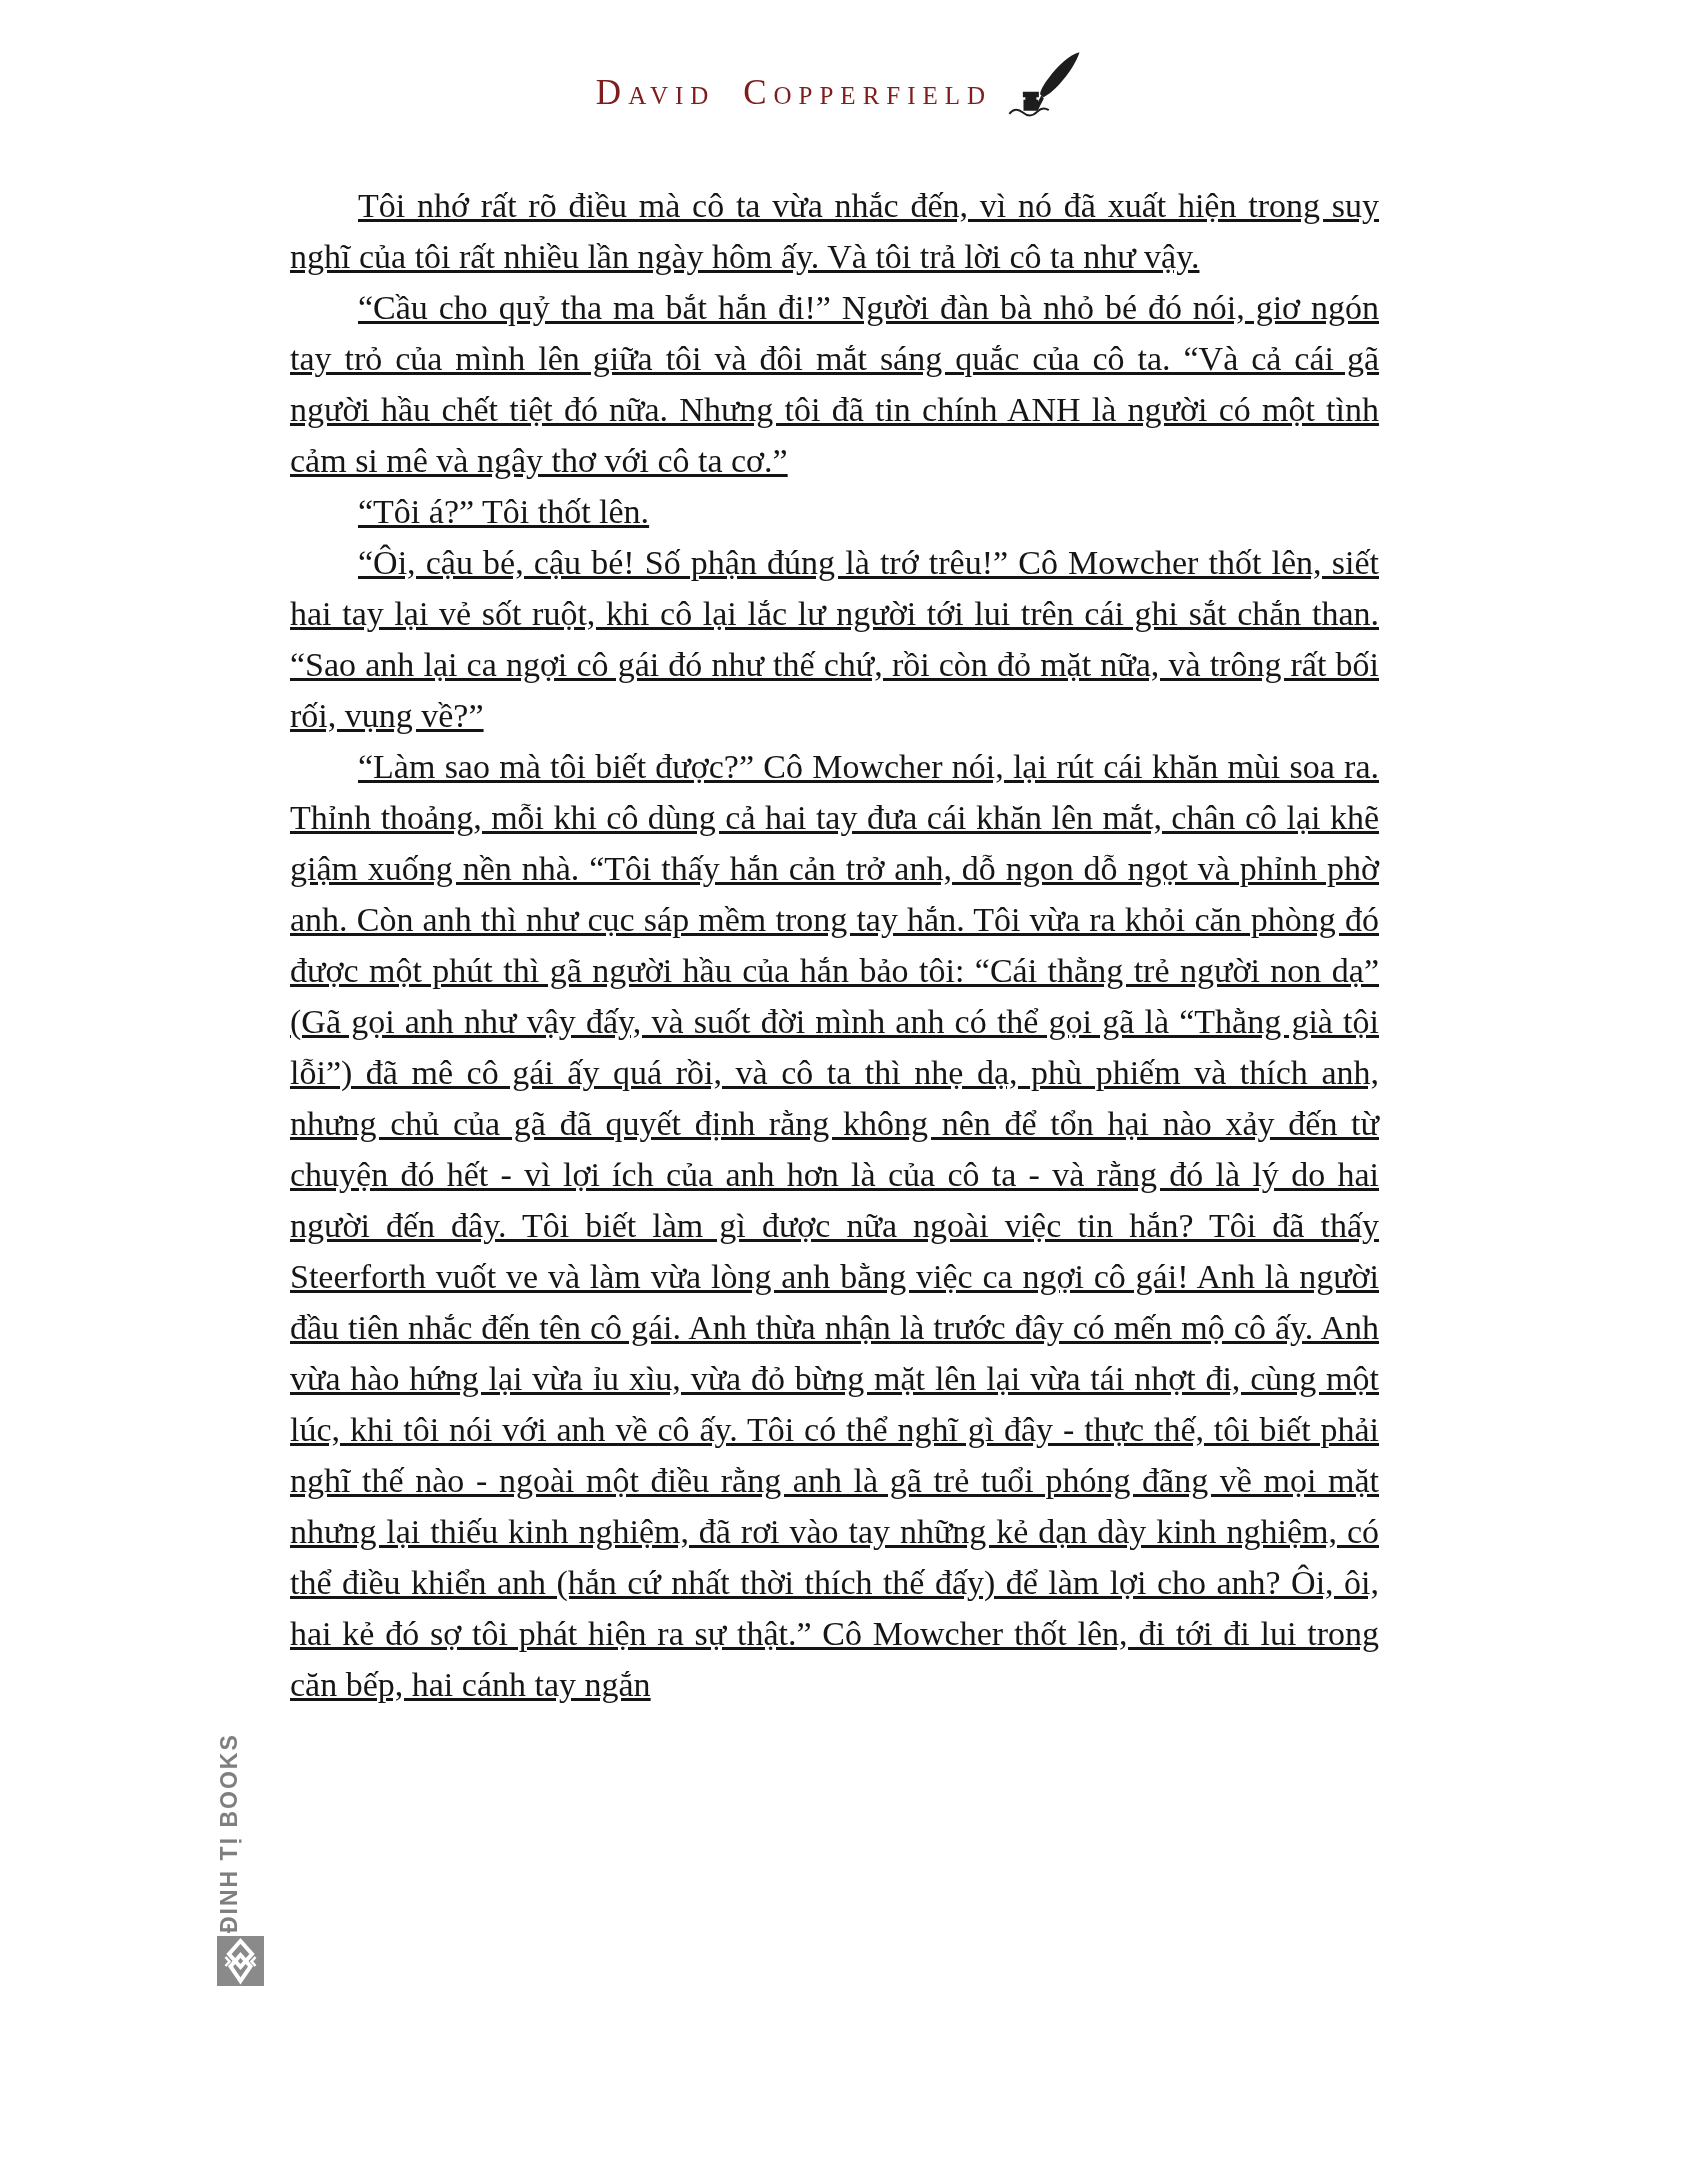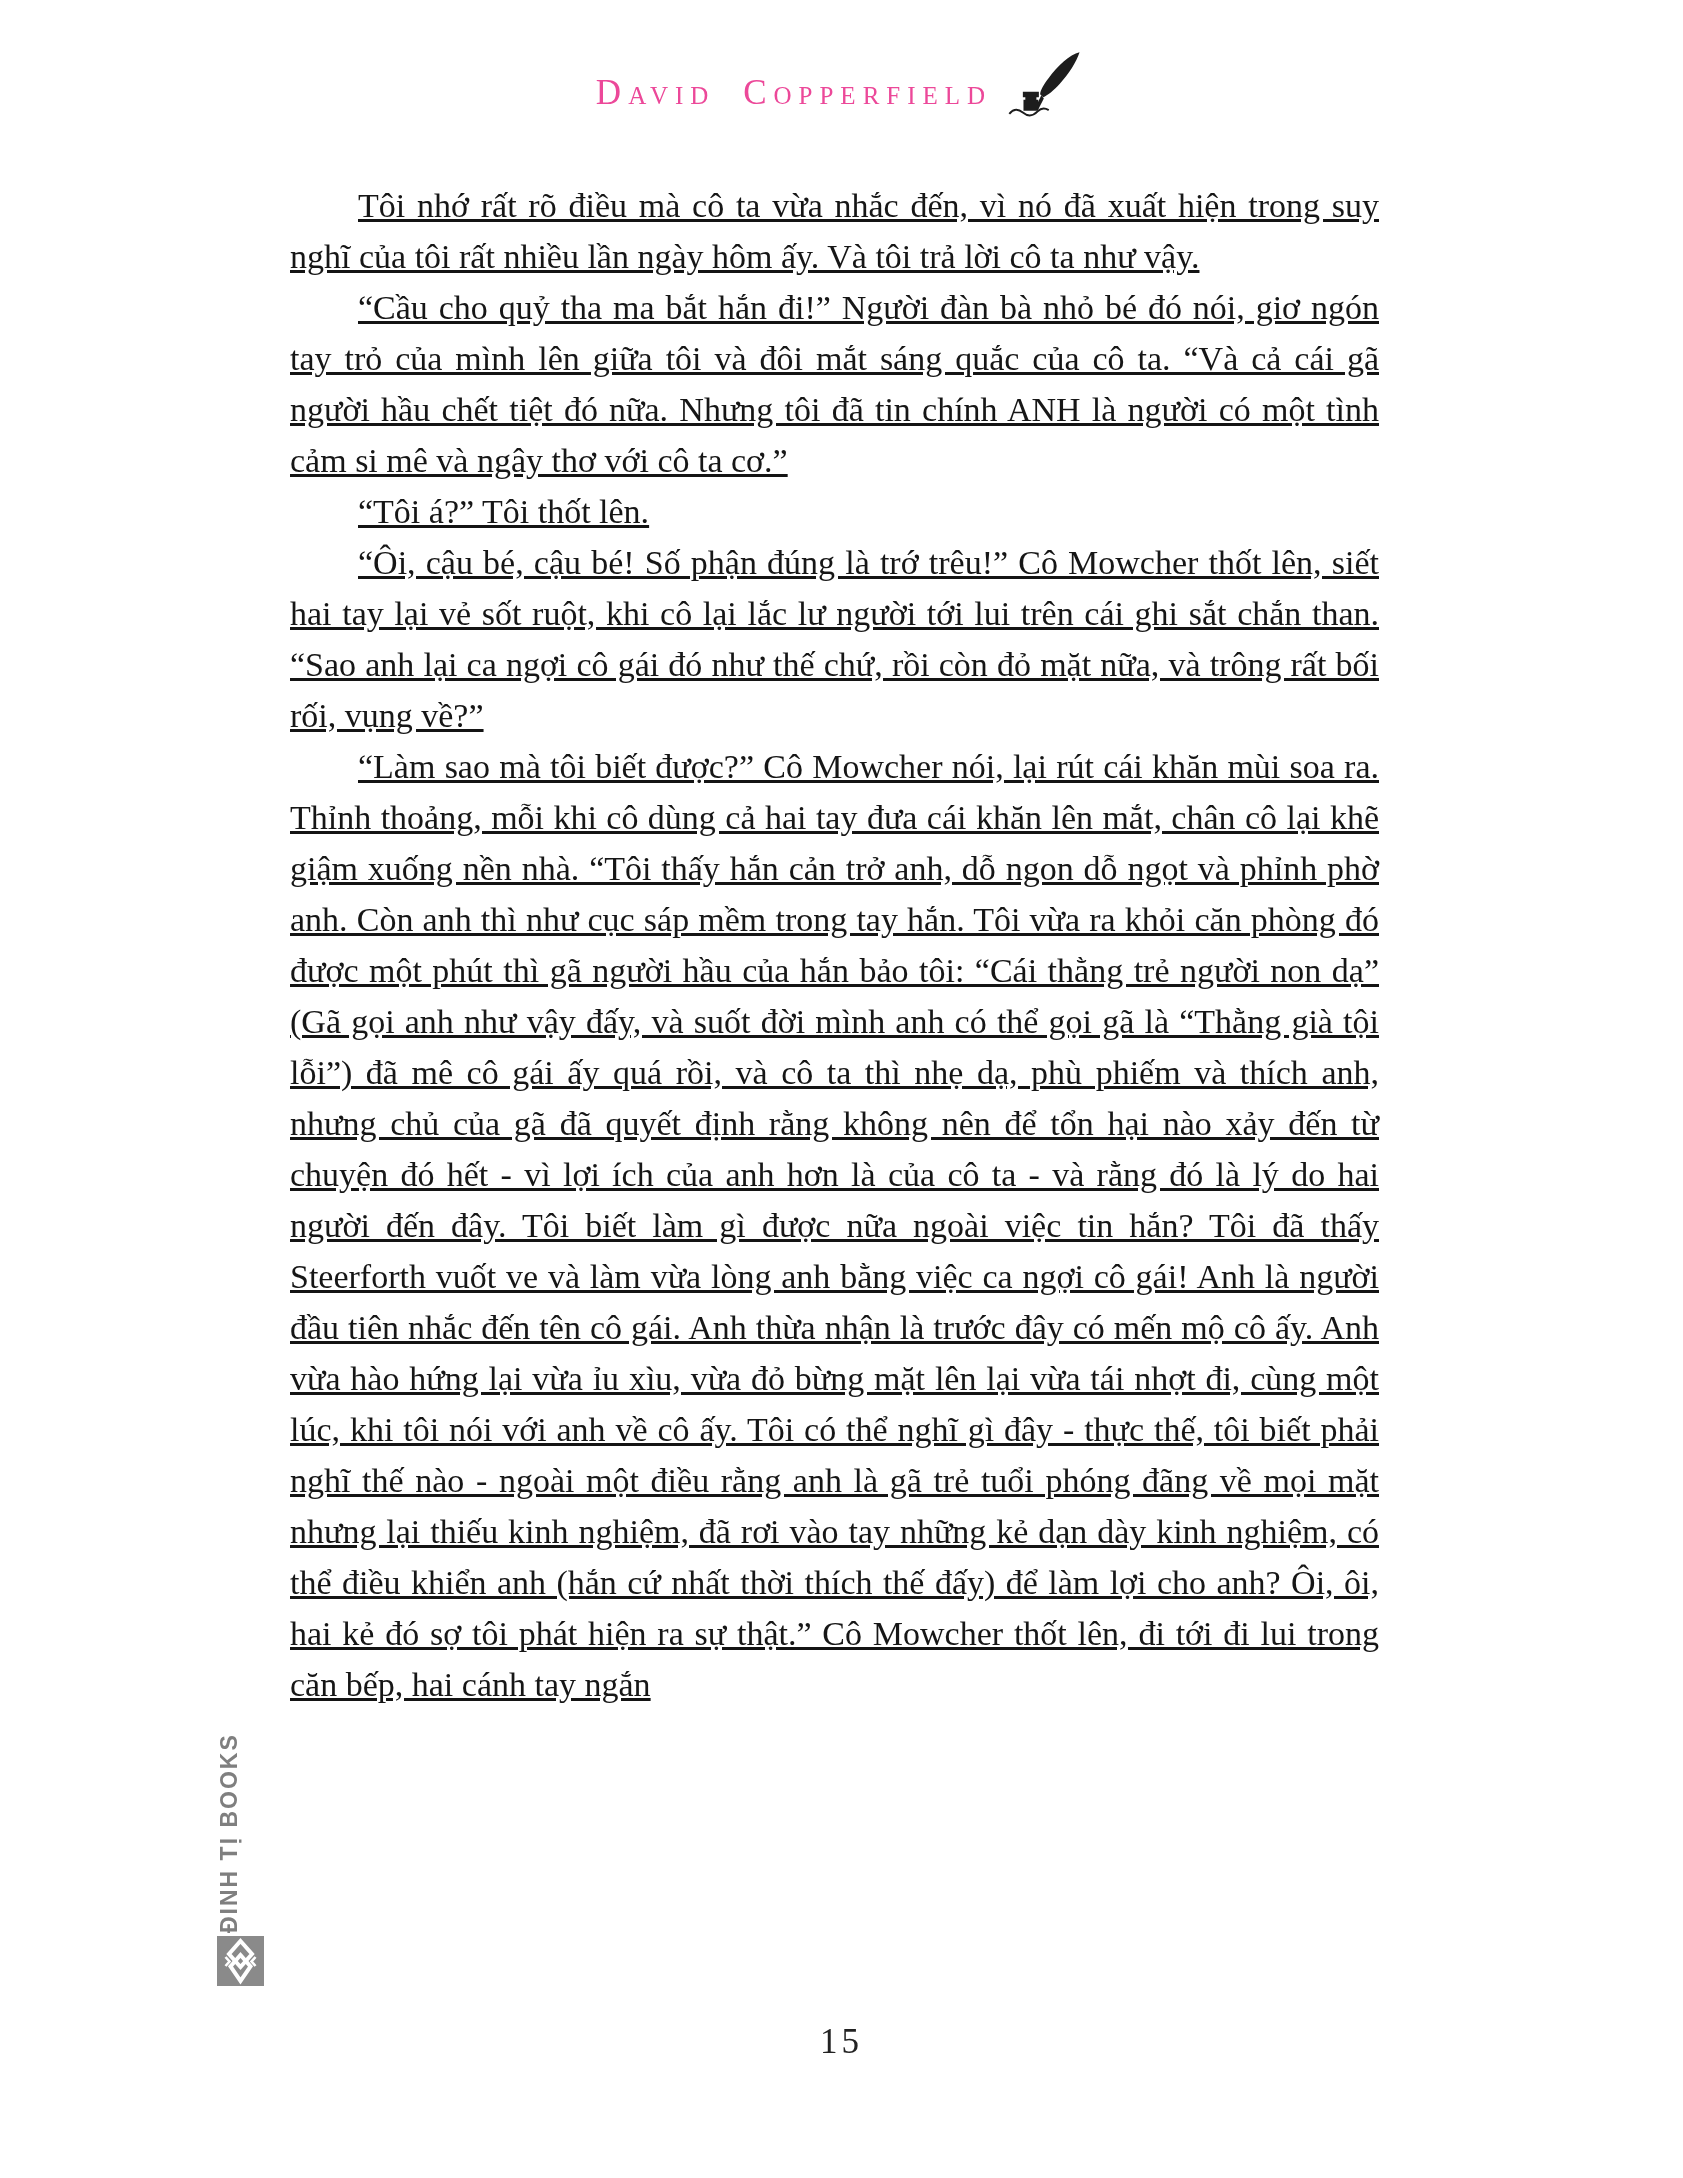--- a/index.html
+++ b/index.html
@@ -21,21 +21,21 @@
     display: flex;
     justify-content: center;
     align-items: flex-end;
     gap: 16px;
   }
   .header-title {
     font-variant: small-caps;
     font-size: 35px;
     letter-spacing: 7px;
     word-spacing: 12px;
-    color: #ec4899;
+    color: #7f1d1d;
     line-height: 1;
     padding-bottom: 6px;
   }
   .quill-wrap { width: 79px; height: 69px; margin-bottom: -4px; }
 
   
   .body-text {
     position: absolute;
     left: 290px;
     top: 180px;
@@ -123,18 +123,15 @@
       <svg viewBox="0 0 47 50" width="47" height="50" aria-hidden="true">
         <rect width="47" height="50" fill="#8a8a8a"></rect>
         <path d="M23.5 5 L35 18 L23.5 31 L12 18 Z" fill="none" stroke="#ffffff" stroke-width="4"></path>
         <path d="M23.5 19 L33.5 30.5 L23.5 45 L13.5 30.5 Z" fill="none" stroke="#ffffff" stroke-width="4"></path>
         <path d="M8.5 21 L12.5 25.5 L8.5 30" fill="none" stroke="#ffffff" stroke-width="2.6"></path>
         <path d="M38.5 21 L34.5 25.5 L38.5 30" fill="none" stroke="#ffffff" stroke-width="2.6"></path>
       </svg>
     </span>
   </aside>
 
-  <footer class="page-footer">
-    <span class="page-number">15</span>
-  </footer>
 
 </div>
 
 
 </body></html>

